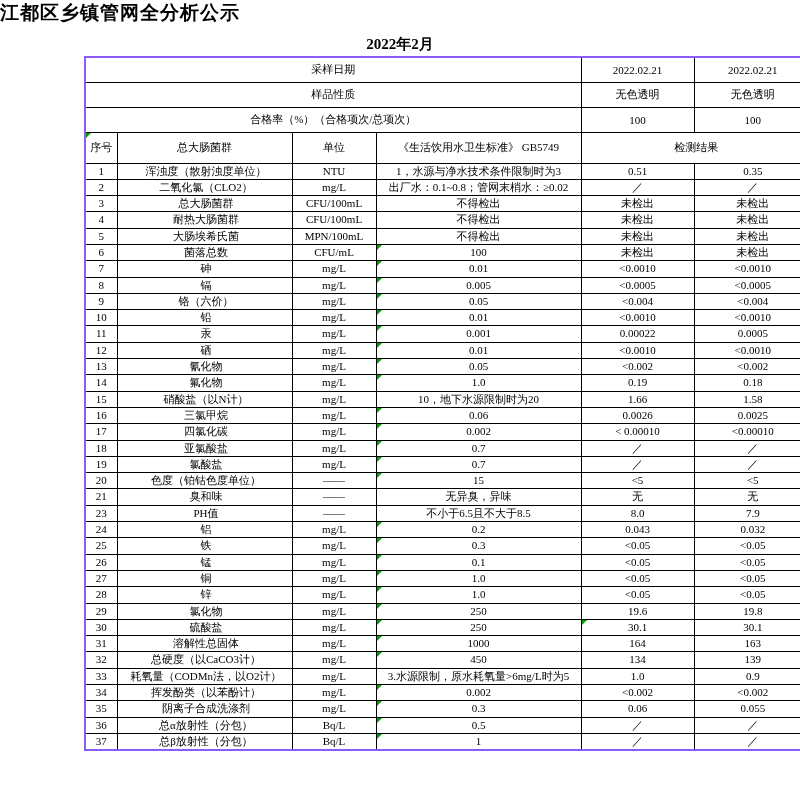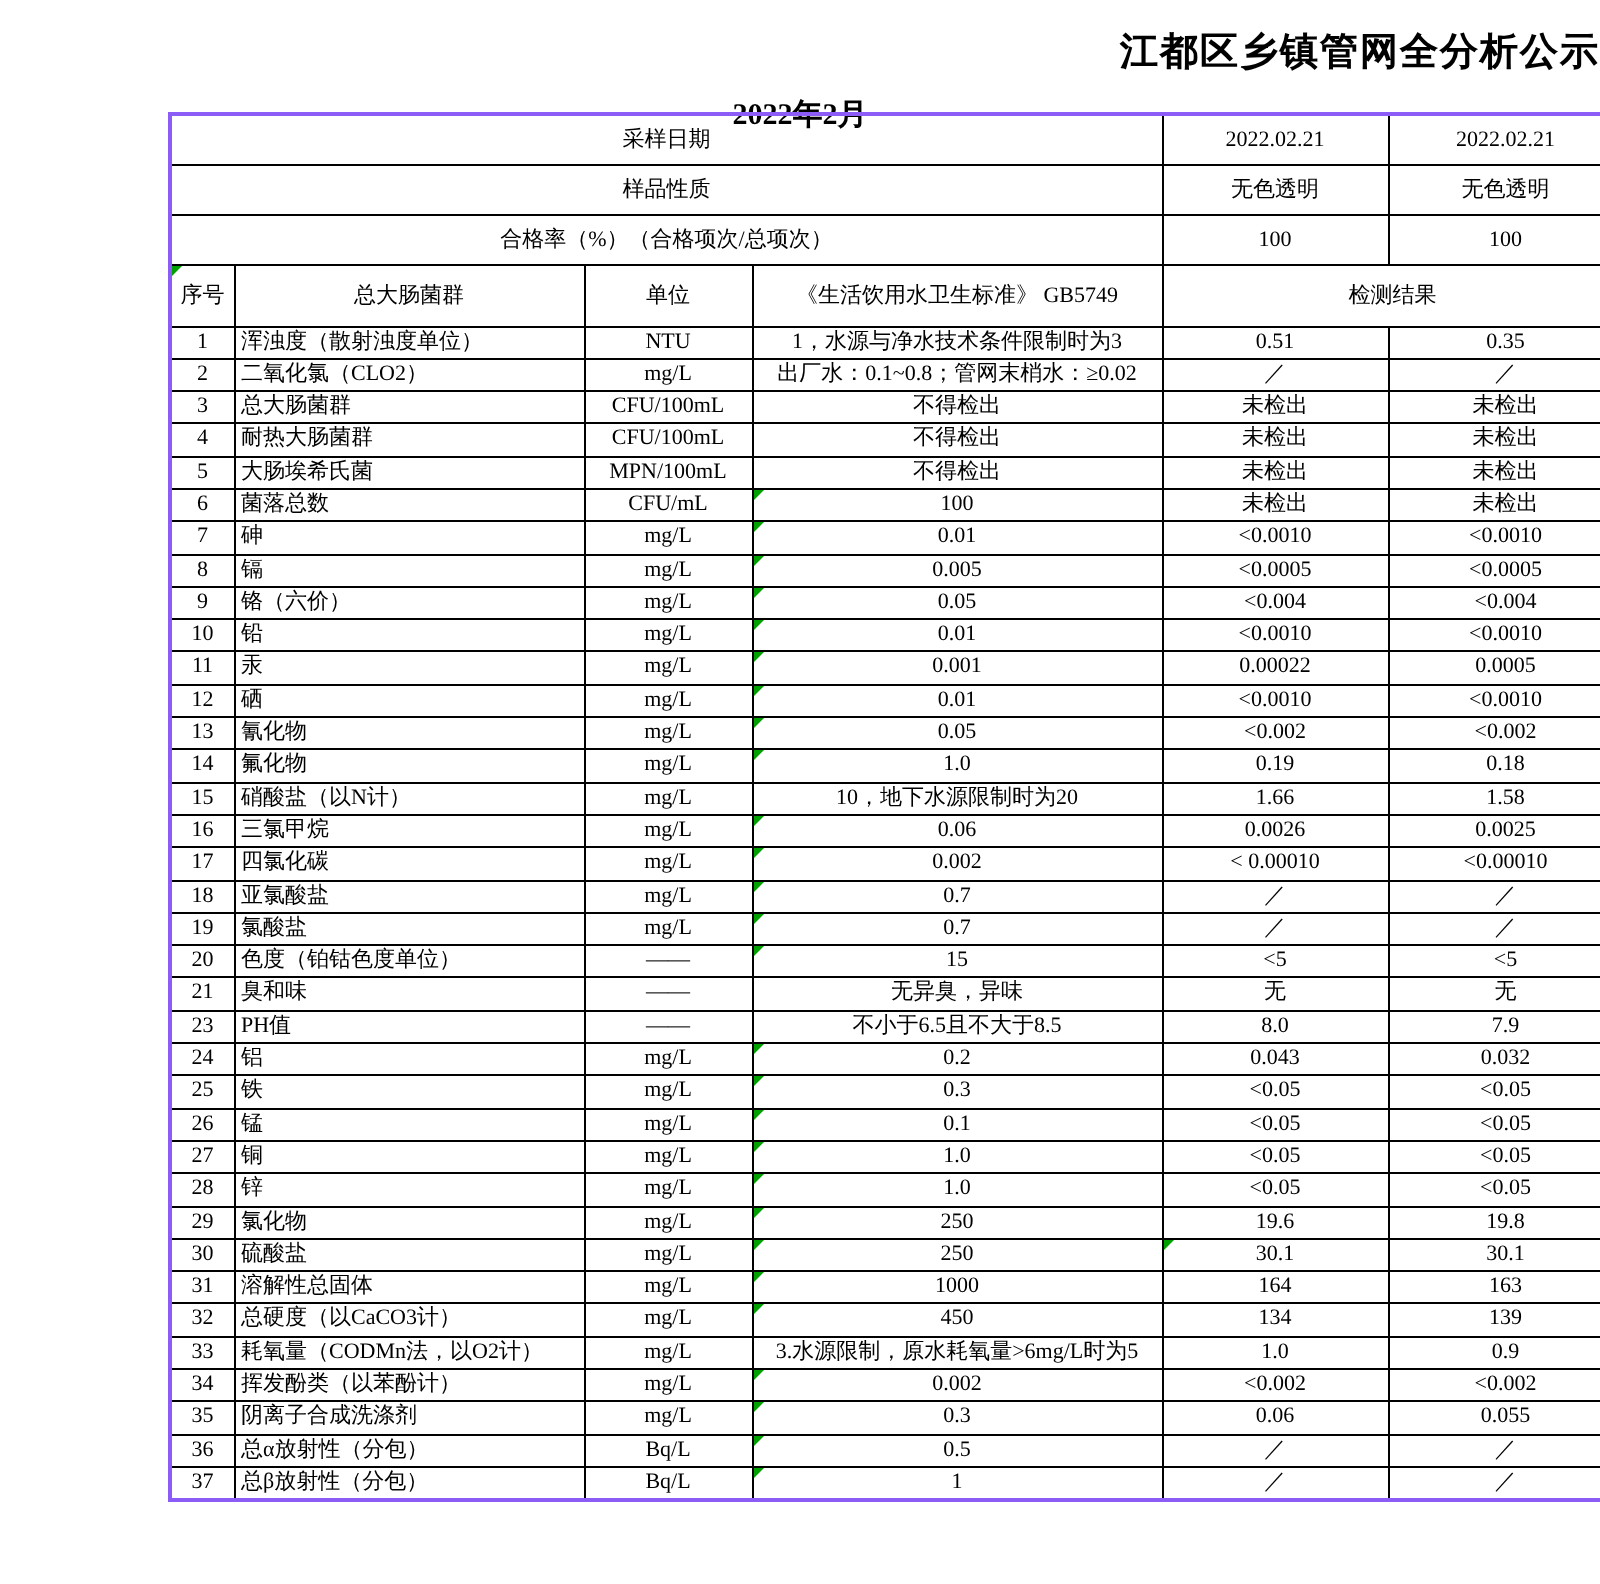--- a/index.html
+++ b/index.html
@@ -5,22 +5,22 @@
   * { box-sizing: border-box; margin: 0; padding: 0; }
   html,body { background:#fff; }
   body {
     width: 800px; height: 792px;
     font-family: "Liberation Serif", "DejaVu Serif", serif;
     color: #000;
     position: relative;
     overflow: hidden;
   }
   .title {
-    text-align: right;
-    padding-top: 13px;
+    text-align: left;
+    padding-top: 0;
     font-size: 19px;
     font-weight: bold;
     letter-spacing: 1px;
   }
   .subtitle {
     text-align: center;
     margin-top: 9px;
     font-size: 15px;
     font-weight: bold;
   }
@@ -40,21 +40,21 @@
     vertical-align: middle;
     padding: 0;
     overflow: hidden;
     white-space: nowrap;
     position: relative;
   }
   tr.info-row-0 td { height: 21px; }
   tr.info-row td { height: 25px; }
   tr.head-row th { height: 31px; }
   tr.d-row td { height: 15.3px; line-height: 15.3px; }
-  td.c-item { text-align: left; padding-left: 3px; }
+  td.c-item { text-align: center; padding-left: 3px; }
   .tri {
     position: absolute; top: 0; left: 0;
     width: 0; height: 0;
     border-top: 5px solid #00a000;
     border-right: 5px solid transparent;
   }
 </style>
 </head>
 <body>
 

